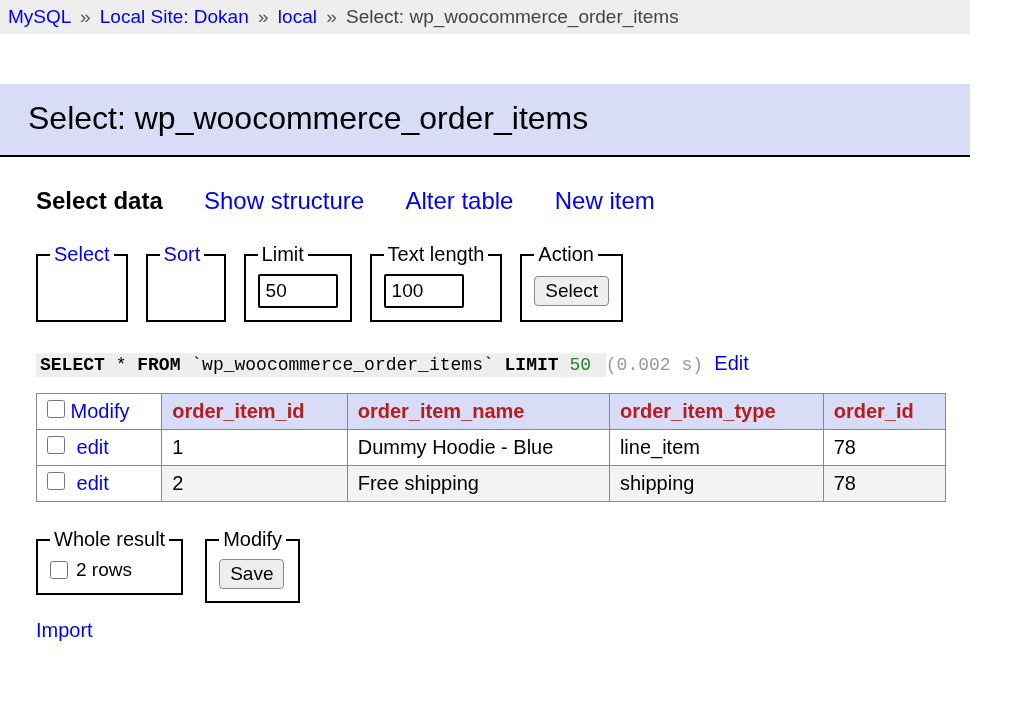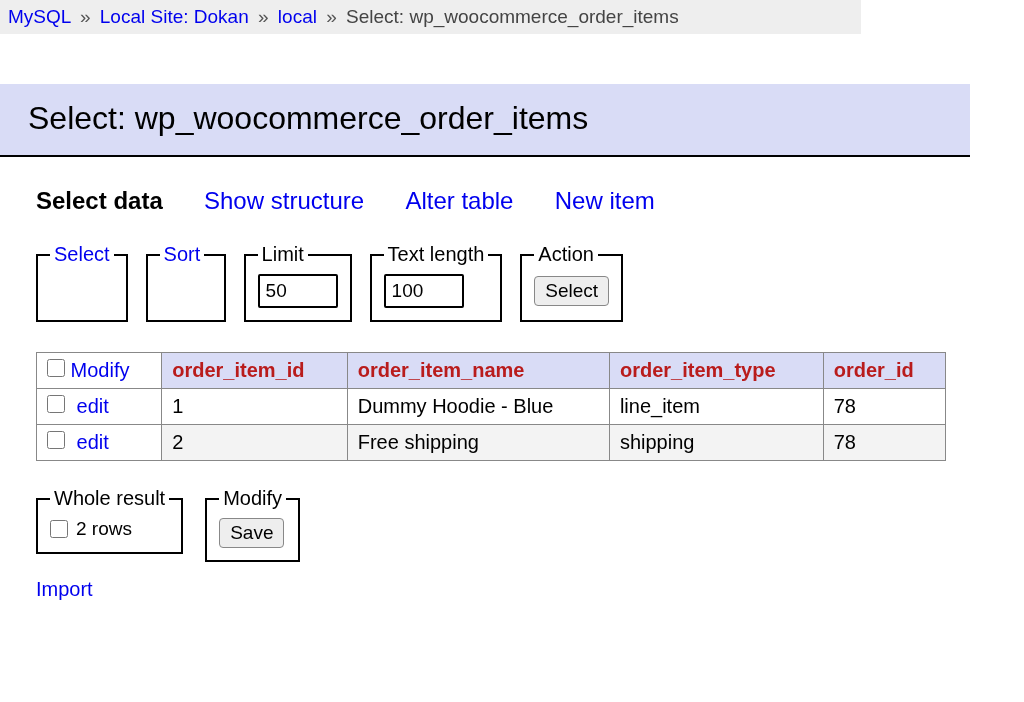--- a/index.html
+++ b/index.html
@@ -7,21 +7,21 @@
     margin: 0;
     padding: 0;
     font-family: Arial, Helvetica, sans-serif;
     font-size: 19px;
     color: #000;
     background: #fff;
   }
   .breadcrumb {
     background: #eee;
     padding: 6px 8px;
-    width: 861px;
+    width: 970px;
     font-size: 19px;
   }
   .breadcrumb a {
     color: #0000ee;
     text-decoration: none;
   }
   .breadcrumb .sep {
     color: #555;
     margin: 0 4px;
   }
@@ -228,20 +228,34 @@
       <legend>Text length</legend>
       <input type="text" value="100" style="">
     </fieldset>
     <fieldset>
       <legend>Action</legend>
       <button class="btn">Select</button>
     </fieldset>
   </div>
 
   
+  <div>
+    <span class="sql-line">
+      <span class="sql-bg">
+        <span class="sql-kw">SELECT</span>
+        <span>*</span>
+        <span class="sql-kw">FROM</span>
+        <span class="sql-id">`wp_woocommerce_order_items`</span>
+        <span class="sql-kw">LIMIT</span>
+        <span class="sql-num">50</span>
+      </span>
+      <span class="sql-time">(0.002 s)</span>
+    </span>
+    <a href="#" class="sql-edit">Edit</a>
+  </div>
 
   
   <table class="data">
     <thead>
       <tr>
         <th class="modify">
           <input type="checkbox" style="">
           <span>Modify</span>
         </th>
         <th>order_item_id</th>

